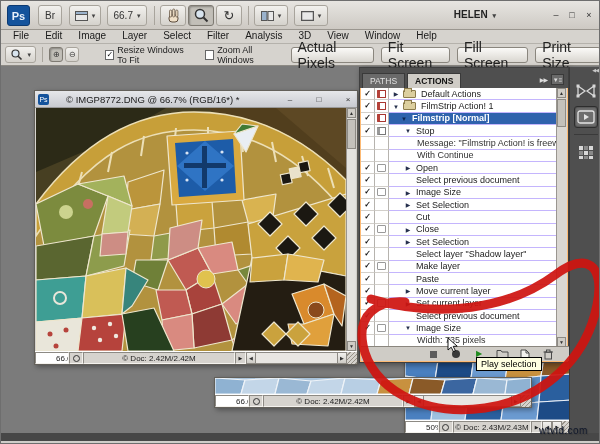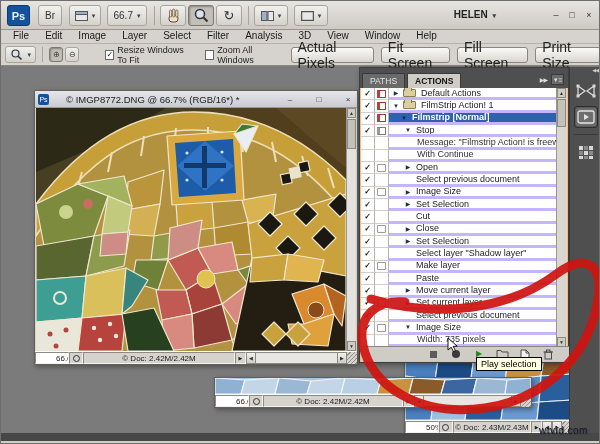--- a/index.html
+++ b/index.html
@@ -86,21 +86,21 @@
     white-space:nowrap}
   .cell{flex:none;background:#fff;border-right:1px solid #b6b3ae;border-bottom:1px solid #d2cfca;
     display:flex;align-items:center;justify-content:center}
   .cell.chk{width:14px}
   .cell.dlg{width:14px}
   .cell.chk.checked::after{content:"✓";font-size:8px;font-weight:bold;color:#111}
   .dlgicon{width:9px;height:8px;background:#fff;border-radius:1px}
   .dlgicon.red{border:1px solid #a93630;border-left:3px solid #b5423a}
   .dlgicon.grey{border:1px solid #777;border-left:3px solid #999}
   .dlgicon.box{border:1px solid #9a9a9a}
-  .rowc{flex:1;border-bottom:3px solid #c4b5fd;background:#fff;display:flex;
+  .rowc{flex:1;border-bottom:1px solid #c4b5fd;background:#fff;display:flex;
     align-items:center;overflow:hidden}
   .arow.selected .rowc{background:#2f62ad}
   .arow.selected .lbl{color:#fff;font-weight:bold}
   .arow.selected .arr{color:#0e2450}
   .arr{width:10px;text-align:center;color:#26304d;flex:none}
   .arr.right::before{content:"▶";font-size:6px}
   .arr.down::before{content:"▼";font-size:6px}
   .set .arr{margin-left:2px}
   .action .arr{margin-left:14px}
   .selected .arr{margin-left:10px}

